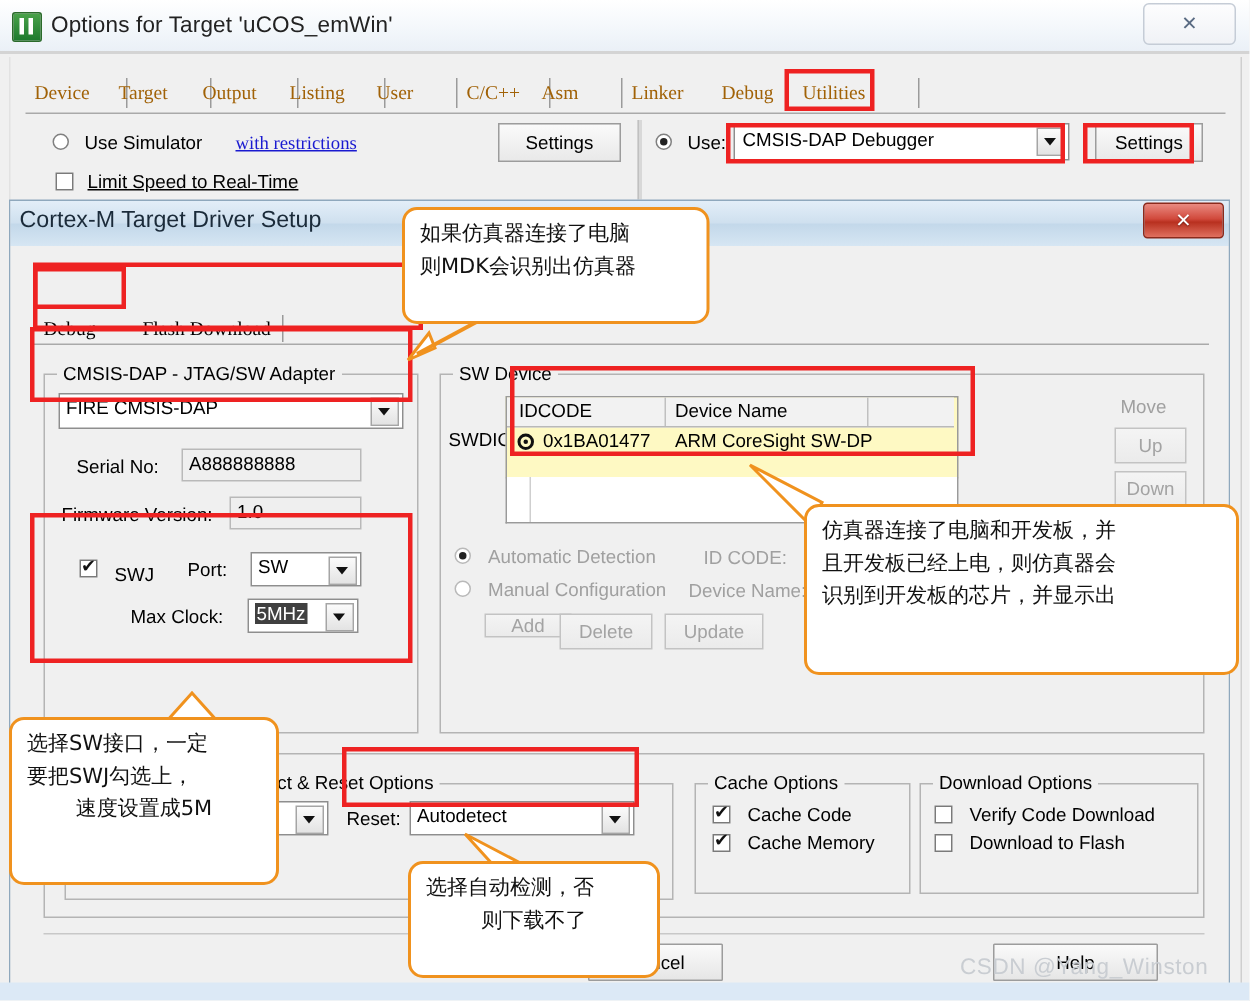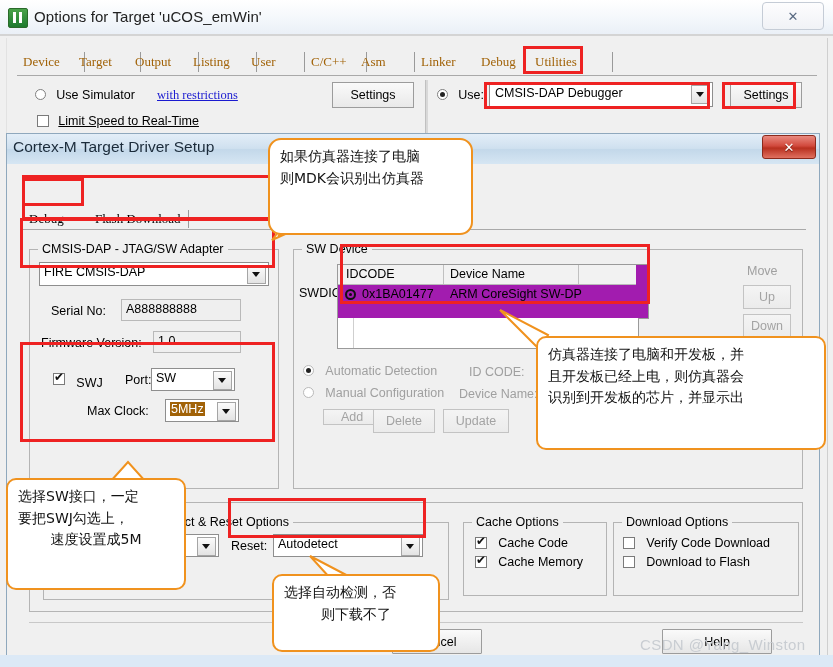--- a/index.html
+++ b/index.html
@@ -100,21 +100,21 @@
   .lbl{position:absolute;font-size:12.5px;white-space:nowrap;}
   .lbl.dis{color:#a0a0a0;}
   .field{position:absolute;background:#fff;border:1px solid #8e8e8e;box-sizing:border-box;}
   .field.ro{background:#efefef;border:1px solid #b9b9b9;}
   .field .txt{position:absolute;left:4px;top:2px;font-size:12.5px;white-space:nowrap;}
   .btn{position:absolute;background:linear-gradient(180deg,#fafafa,#e6e6e6);border:1px solid #9c9c9c;
     display:flex;align-items:center;justify-content:center;font-size:12.5px;box-sizing:border-box;}
   .btn.dis{color:#a3a3a3;background:linear-gradient(180deg,#f4f4f4,#ebebeb);border-color:#c3c3c3;}
 
   
-  #dev-table{position:absolute;left:330px;top:100px;width:300px;height:53px;background:#a21caf;border:1px solid #9a9a9a;padding-left:10px;}
+  #dev-table{position:absolute;left:330px;top:100px;width:300px;height:53px;background:#fef9c3;border:1px solid #9a9a9a;}
   #dev-head{position:absolute;left:0;top:0;width:298px;height:19px;background:#f2f2f2;border-bottom:1px solid #b9b9b9;}
   .th{position:absolute;top:2px;font-size:12.5px;}
   .th-sep{position:absolute;top:0;width:1px;height:19px;background:#c0c0c0;}
   #dev-row{position:absolute;left:0;top:20px;width:298px;height:20px;}
   #dev-radio{position:absolute;left:7px;top:4px;width:11px;height:11px;border:2px solid #111;border-radius:50%;box-sizing:border-box;}
   #dev-radio:after{content:"";position:absolute;left:2px;top:2px;width:3px;height:3px;border-radius:50%;background:#111;}
   #swdio-label{position:absolute;left:292px;top:122px;font-size:12.5px;}
   #dev-table-empty{position:absolute;left:330px;top:154px;width:300px;height:30px;background:#fff;border:1px solid #9a9a9a;border-top:none;}
   #dev-vrule{position:absolute;left:15px;top:0;width:1px;height:30px;background:#cfcfcf;}
 
@@ -234,28 +234,28 @@
     <span class="lbl" style="left:34px;top:172px;">Firmware Version:</span>
     <div class="field ro" style="left:146px;top:167px;width:88px;height:22px;">
       <span class="txt">1.0</span>
     </div>
 
     <div style="position:absolute;left:46px;top:208px;">
       <span class="chk on"></span>
       <span class="lbl" style="position:relative;left:8px;top:4px;">SWJ</span>
     </div>
     <span class="lbl" style="left:118px;top:209px;">Port:</span>
-    <div class="field" style="left:144px;top:204px;width:84px;height:23px;">
+    <div class="field" style="left:160px;top:204px;width:74px;height:23px;">
       <span class="txt">SW</span>
       <span class="combo-arrow"></span>
     </div>
 
     <span class="lbl" style="left:80px;top:240px;">Max Clock:</span>
     <div class="field" style="left:158px;top:235px;width:74px;height:23px;">
-      <span class="txt" style="background:#a16207;color:#fff;padding:0 1px;">5MHz</span>
+      <span class="txt" style="background:#404040;color:#fff;padding:0 1px;">5MHz</span>
       <span class="combo-arrow"></span>
     </div>
 
     <div class="grp" style="left:286px;top:85px;width:510px;height:240px;">
       <span class="grp-title">SW Device</span>
     </div>
 
     <span id="swdio-label" class="lbl">SWDIO</span>
 
     <div id="dev-table">
@@ -357,21 +357,21 @@
   <polygon points="286,222 272,240 290,232" fill="#ffffff" stroke="#f0921e" stroke-width="2"></polygon>
   <polyline points="278,236 330,208" fill="none" stroke="#f0921e" stroke-width="2.5"></polyline>
 
   <polygon points="540,350 500,310 548,335" fill="#ffffff" stroke="#f0921e" stroke-width="2"></polygon>
 
   <polygon points="110,482 128,462 146,482" fill="#ffffff" stroke="#f0921e" stroke-width="2"></polygon>
 
   <polygon points="330,578 310,556 352,578" fill="#ffffff" stroke="#f0921e" stroke-width="2"></polygon>
 </svg>
 
-<div class="callout" style="left:268px;top:138px;width:205px;height:97px;border-radius:13px;">
+<div class="callout" style="left:268px;top:138px;width:205px;height:78px;">
   <div>如果仿真器连接了电脑</div>
   <div>则MDK会识别出仿真器</div>
 </div>
 
 <div class="callout" style="left:536px;top:336px;width:290px;height:114px;">
   <div>仿真器连接了电脑和开发板，并</div>
   <div>且开发板已经上电，则仿真器会</div>
   <div>识别到开发板的芯片，并显示出</div>
 </div>
 

